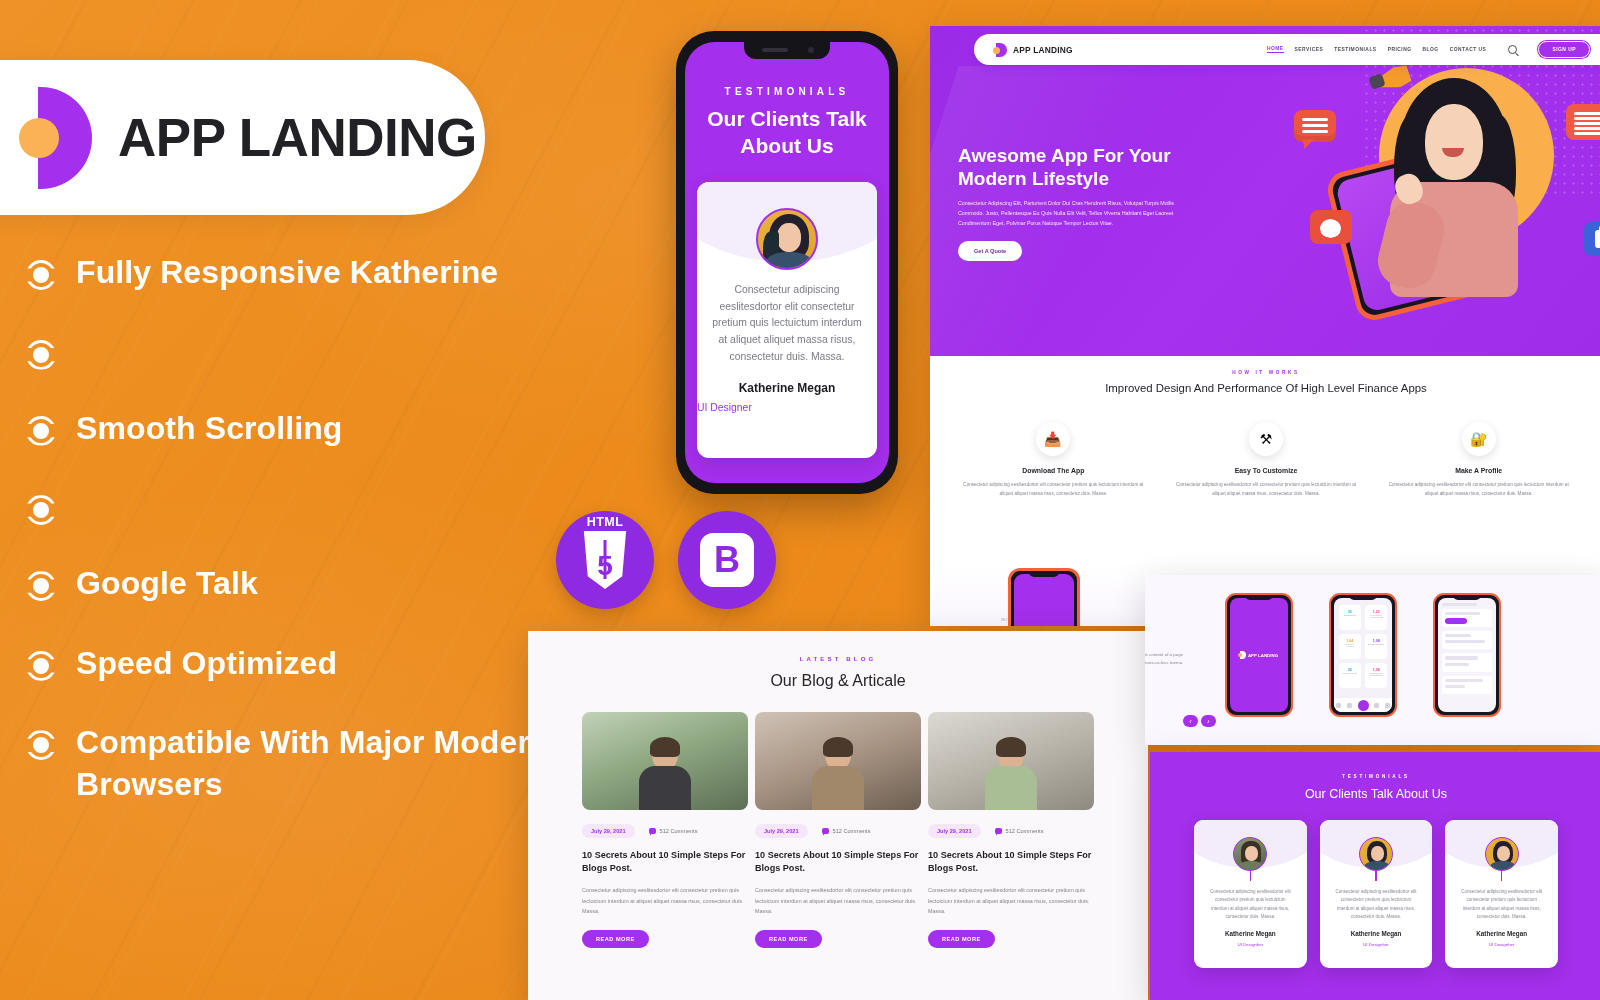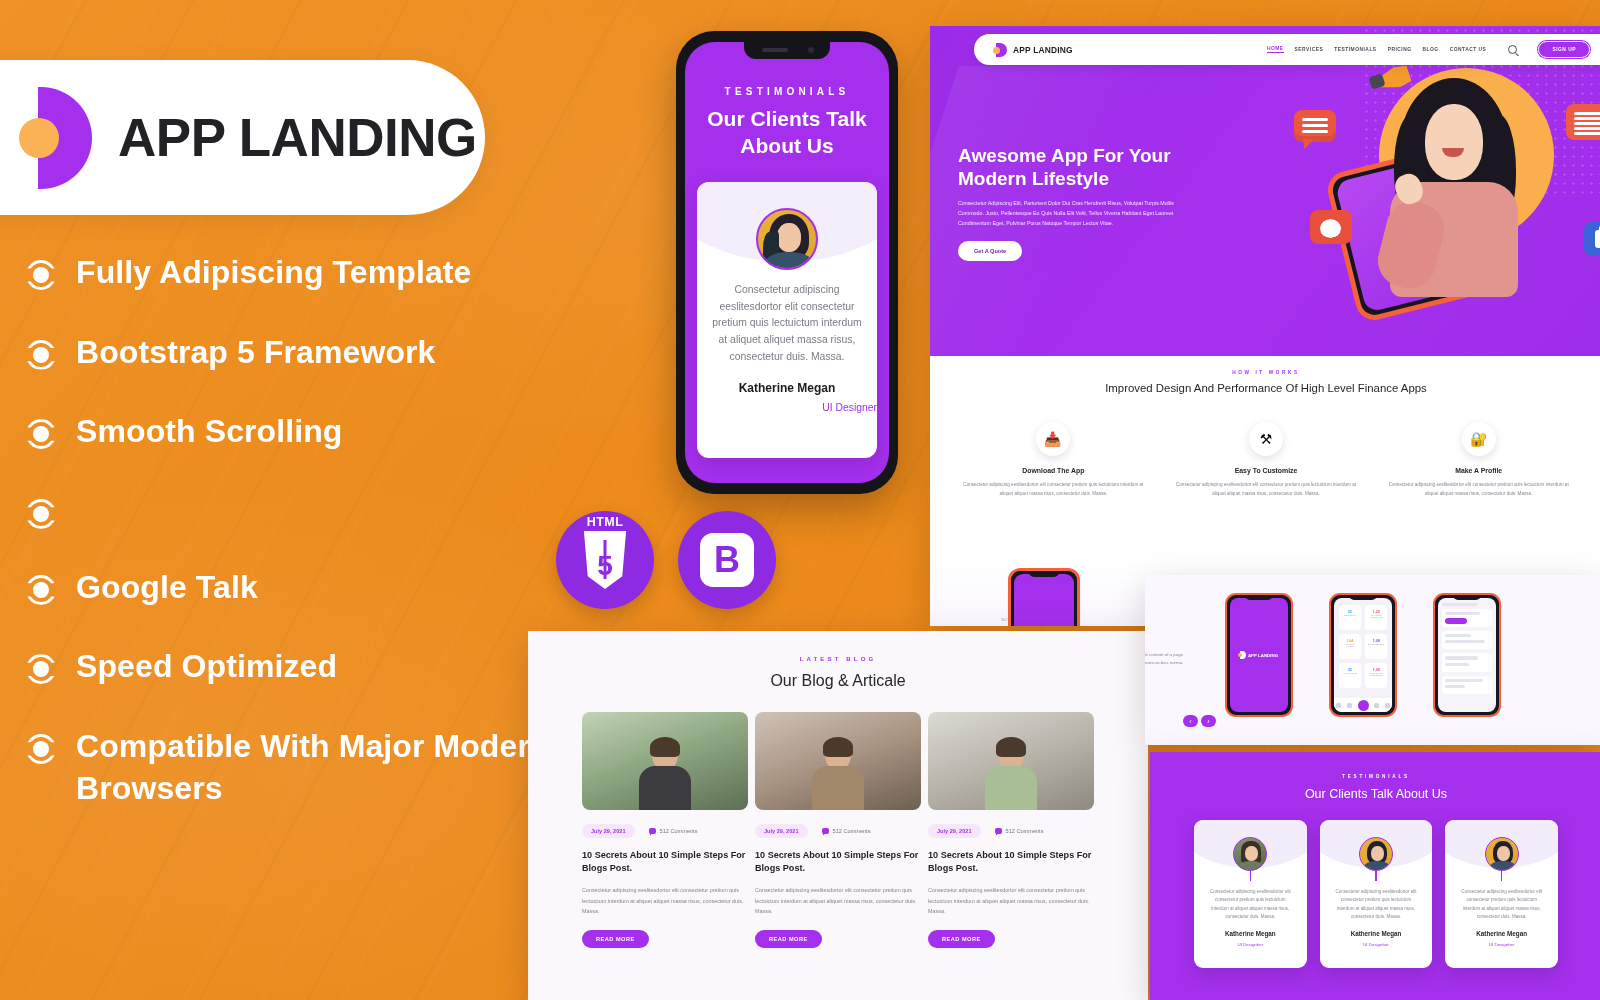--- a/index.html
+++ b/index.html
@@ -129,21 +129,21 @@
   }
   .p-quote{
     position:relative; margin:12px 14px 0; text-align:center;
     font-size:10.4px; line-height:1.62; color:#7d7a86;
   }
   .p-name{
     position:relative; margin-top:15px; text-align:center;
     font-size:12px; font-weight:700; color:#1c1b21;
   }
   .p-role{
-    position:relative; margin-top:7px; text-align:right;
+    position:relative; margin-top:7px; text-align:left;
     font-size:10.4px; color:#A42FEC;
   }
 
   
   .badges{ position:absolute; left:556px; top:511px; display:flex; gap:24px;justify-content:center; }
   .badge{
     width:98px; height:98px; border-radius:50%; background:#8E2BE2;
     display:flex; align-items:center; justify-content:center;
     box-shadow:0 7px 18px rgba(0,0,0,0.18);
   }
@@ -559,28 +559,27 @@
     </div>
     <div class="logo-text">APP LANDING</div>
   </div>
 
   <div class="features">
     <div class="feat">
       <span class="bullet">
           <span class="ring"></span>
           <span class="core"></span>
         </span>
-      <span class="feat-label">Fully Adipiscing Template</span>
+      <span class="feat-label">Fully Responsive Katherine</span>
     </div>
     <div class="feat">
       <span class="bullet">
           <span class="ring"></span>
           <span class="core"></span>
         </span>
-      <span class="feat-label">Bootstrap 5 Framework</span>
     </div>
     <div class="feat">
       <span class="bullet">
           <span class="ring"></span>
           <span class="core"></span>
         </span>
       <span class="feat-label">Smooth Scrolling</span>
     </div>
     <div class="feat">
       <span class="bullet">

